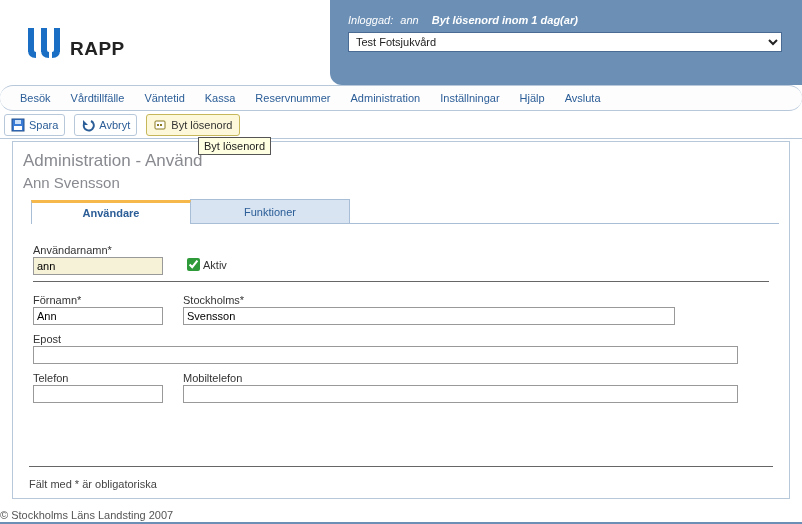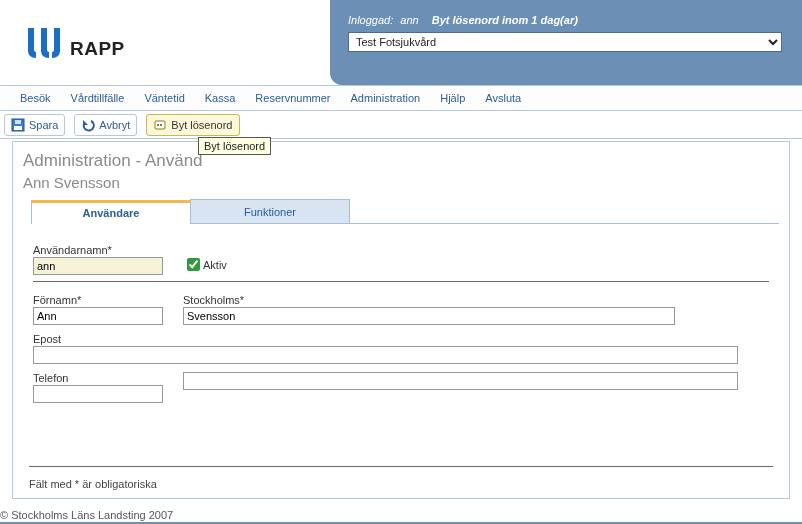--- a/index.html
+++ b/index.html
@@ -63,20 +63,21 @@
     color: #222;
   }
   .menubar {
     border-top: 1px solid #b8c8db;
     border-bottom: 1px solid #b8c8db;
     background: #fdfdfd;
     padding: 0 10px;
     height: 26px;
     display: flex;
     align-items: center;
+    border-radius: 13px;
   }
   .menubar .menu-item {
     padding: 5px 10px;
     color: #2b5d97;
     cursor: pointer;
     font-size: 11px;
   }
   .toolbar {
     height: 28px;
     border-bottom: 1px solid #b8c8db;
@@ -231,20 +232,21 @@
     </div>
   </div>
 
   <div class="menubar">
     <span class="menu-item">Besök</span>
     <span class="menu-item">Vårdtillfälle</span>
     <span class="menu-item">Väntetid</span>
     <span class="menu-item">Kassa</span>
     <span class="menu-item">Reservnummer</span>
     <span class="menu-item">Administration</span>
+    <span class="menu-item">Inställningar</span>
     <span class="menu-item">Hjälp</span>
     <span class="menu-item">Avsluta</span>
   </div>
 
   <div class="toolbar">
     <span class="tool-btn">
       <span class="ticon">
         <svg width="14" height="14" viewBox="0 0 14 14">
             <rect x="1" y="1" width="12" height="12" fill="#3a7bd5" stroke="#23508d"></rect>
             <rect x="3" y="8" width="8" height="4" fill="#fff"></rect>
@@ -312,20 +314,21 @@
         <label>Epost</label>
         <input type="text" class="fullw" value="" style="">
       </div>
 
       <div class="row2 mt">
         <div class="field">
           <label>Telefon</label>
           <input type="text" class="halfw1" value="" style="">
         </div>
         <div class="field">
+          <label>Mobiltelefon</label>
           <input type="text" class="halfw2" value="" style="">
         </div>
       </div>
     </div>
 
     <hr class="hr2">
     <div class="req-note">Fält med * är obligatoriska</div>
   </div>
 
   <div class="footer">© Stockholms Läns Landsting 2007</div>

